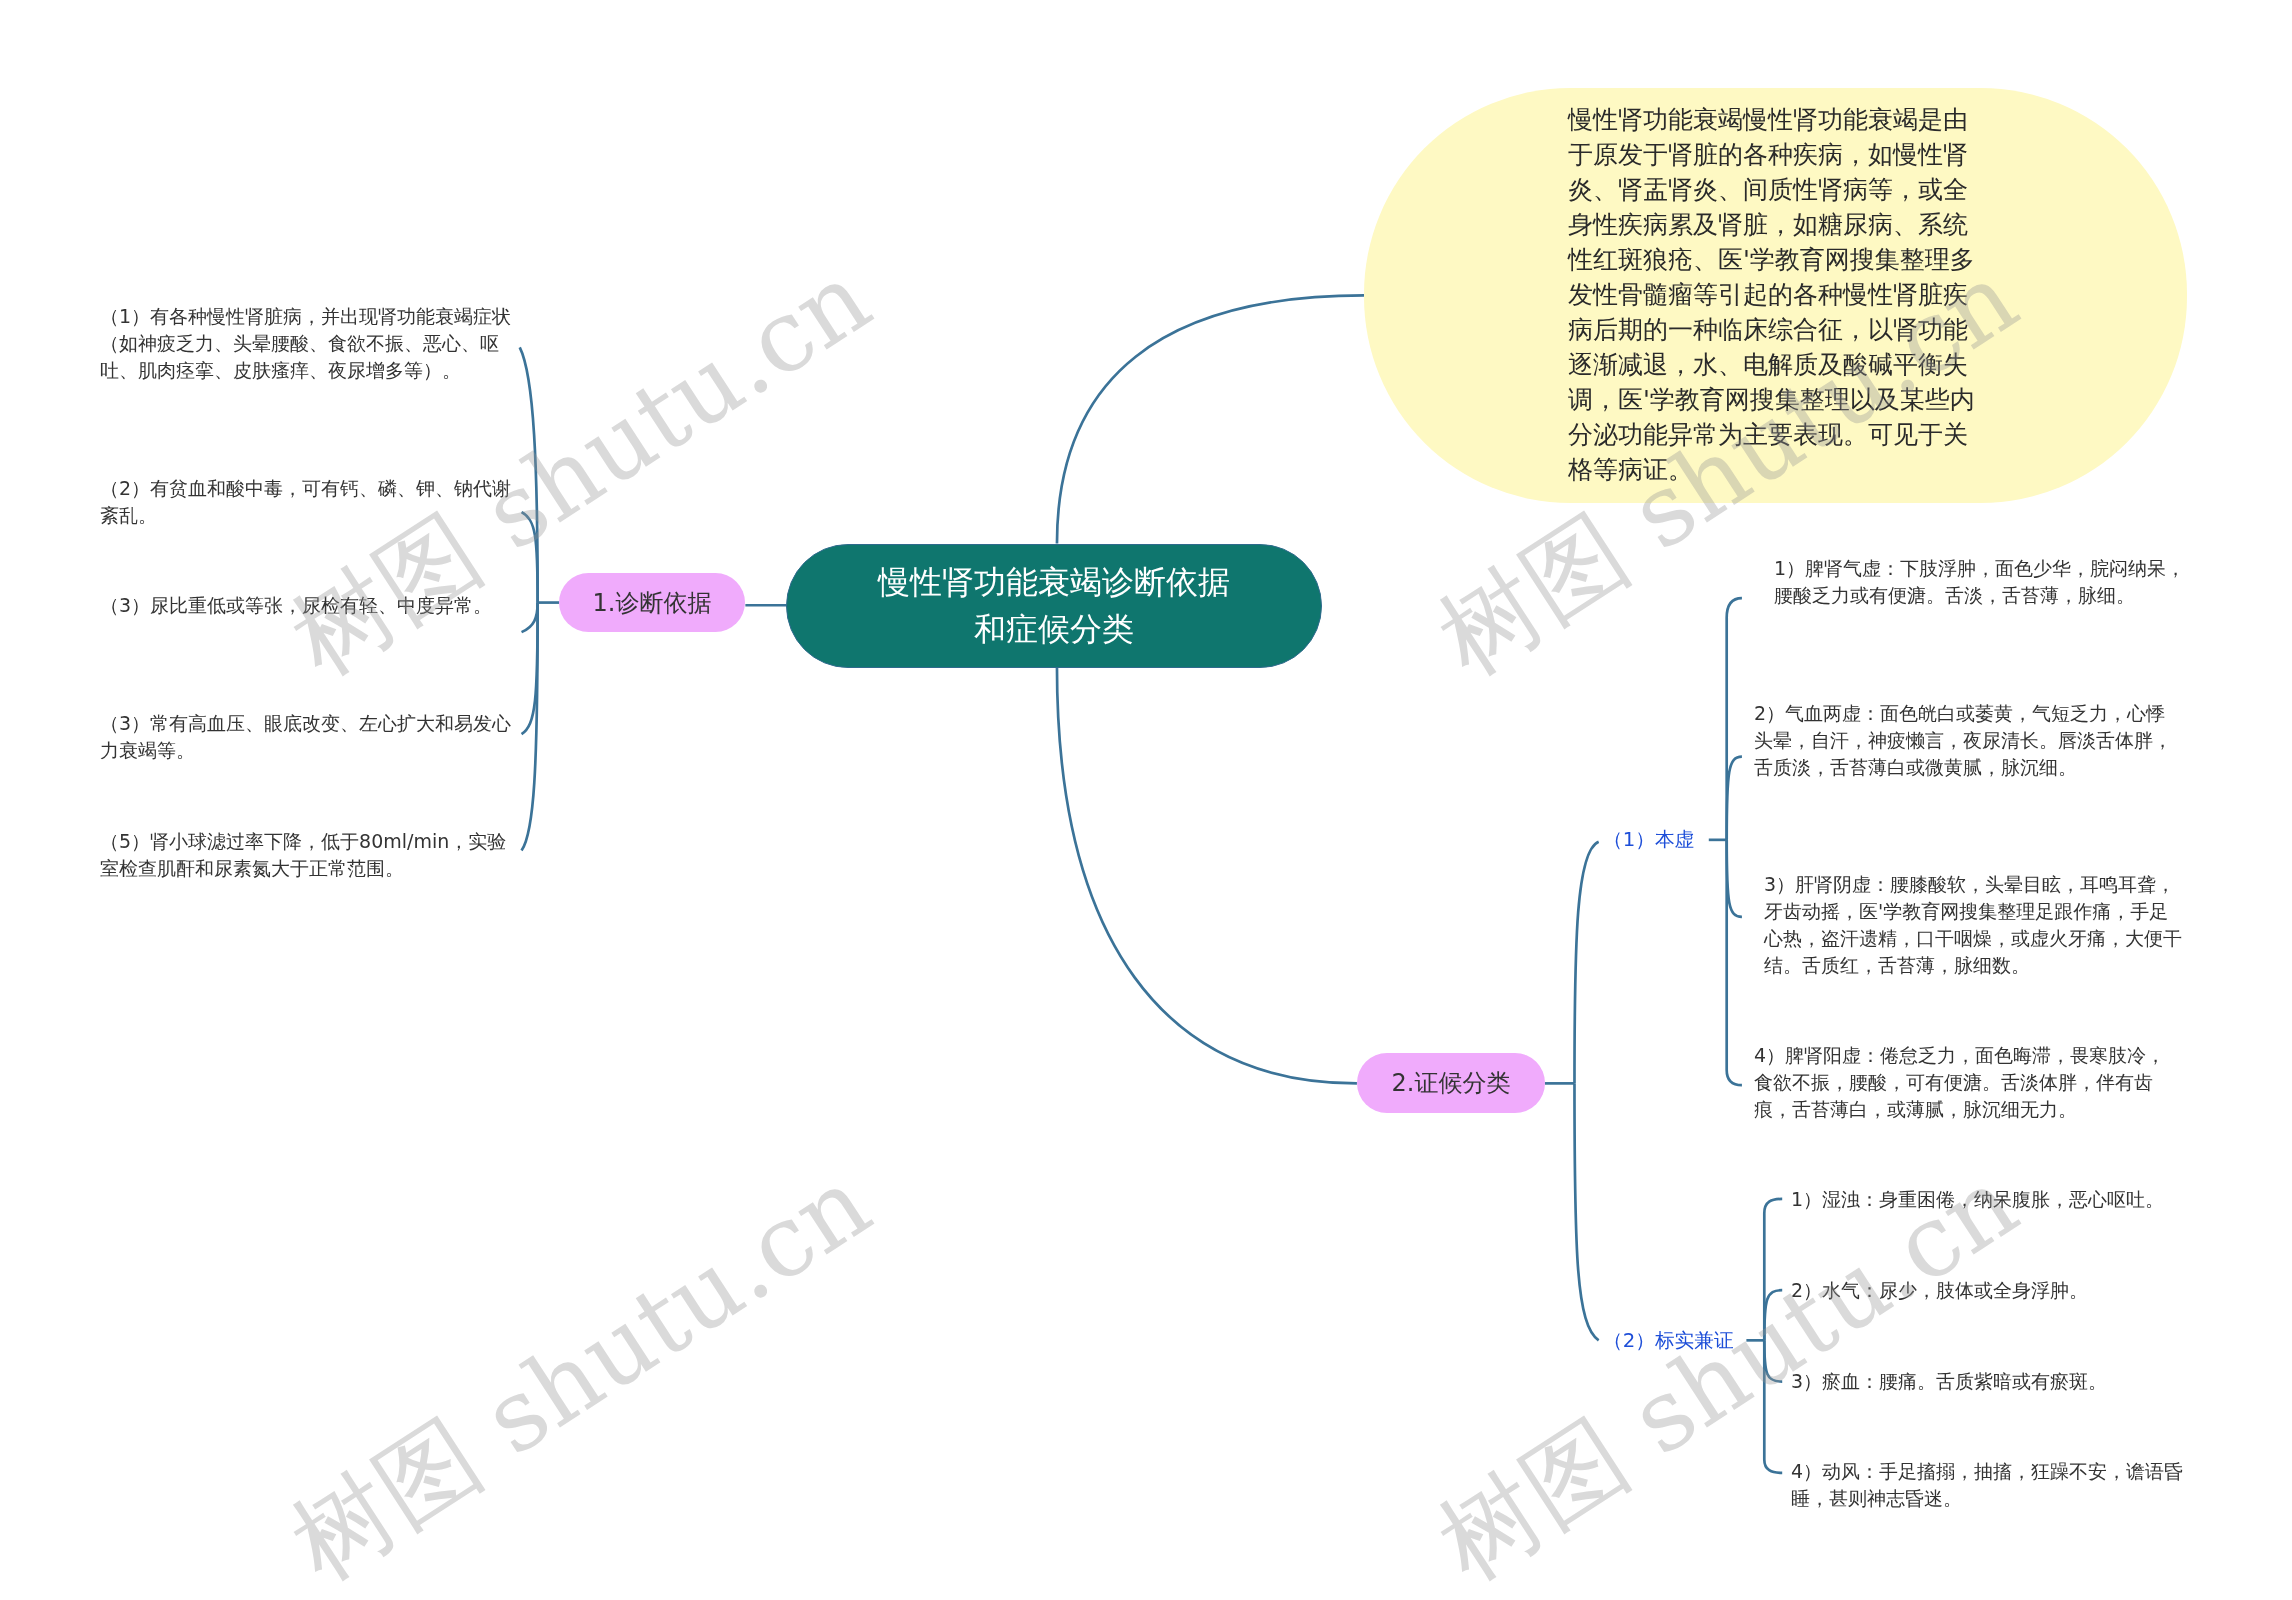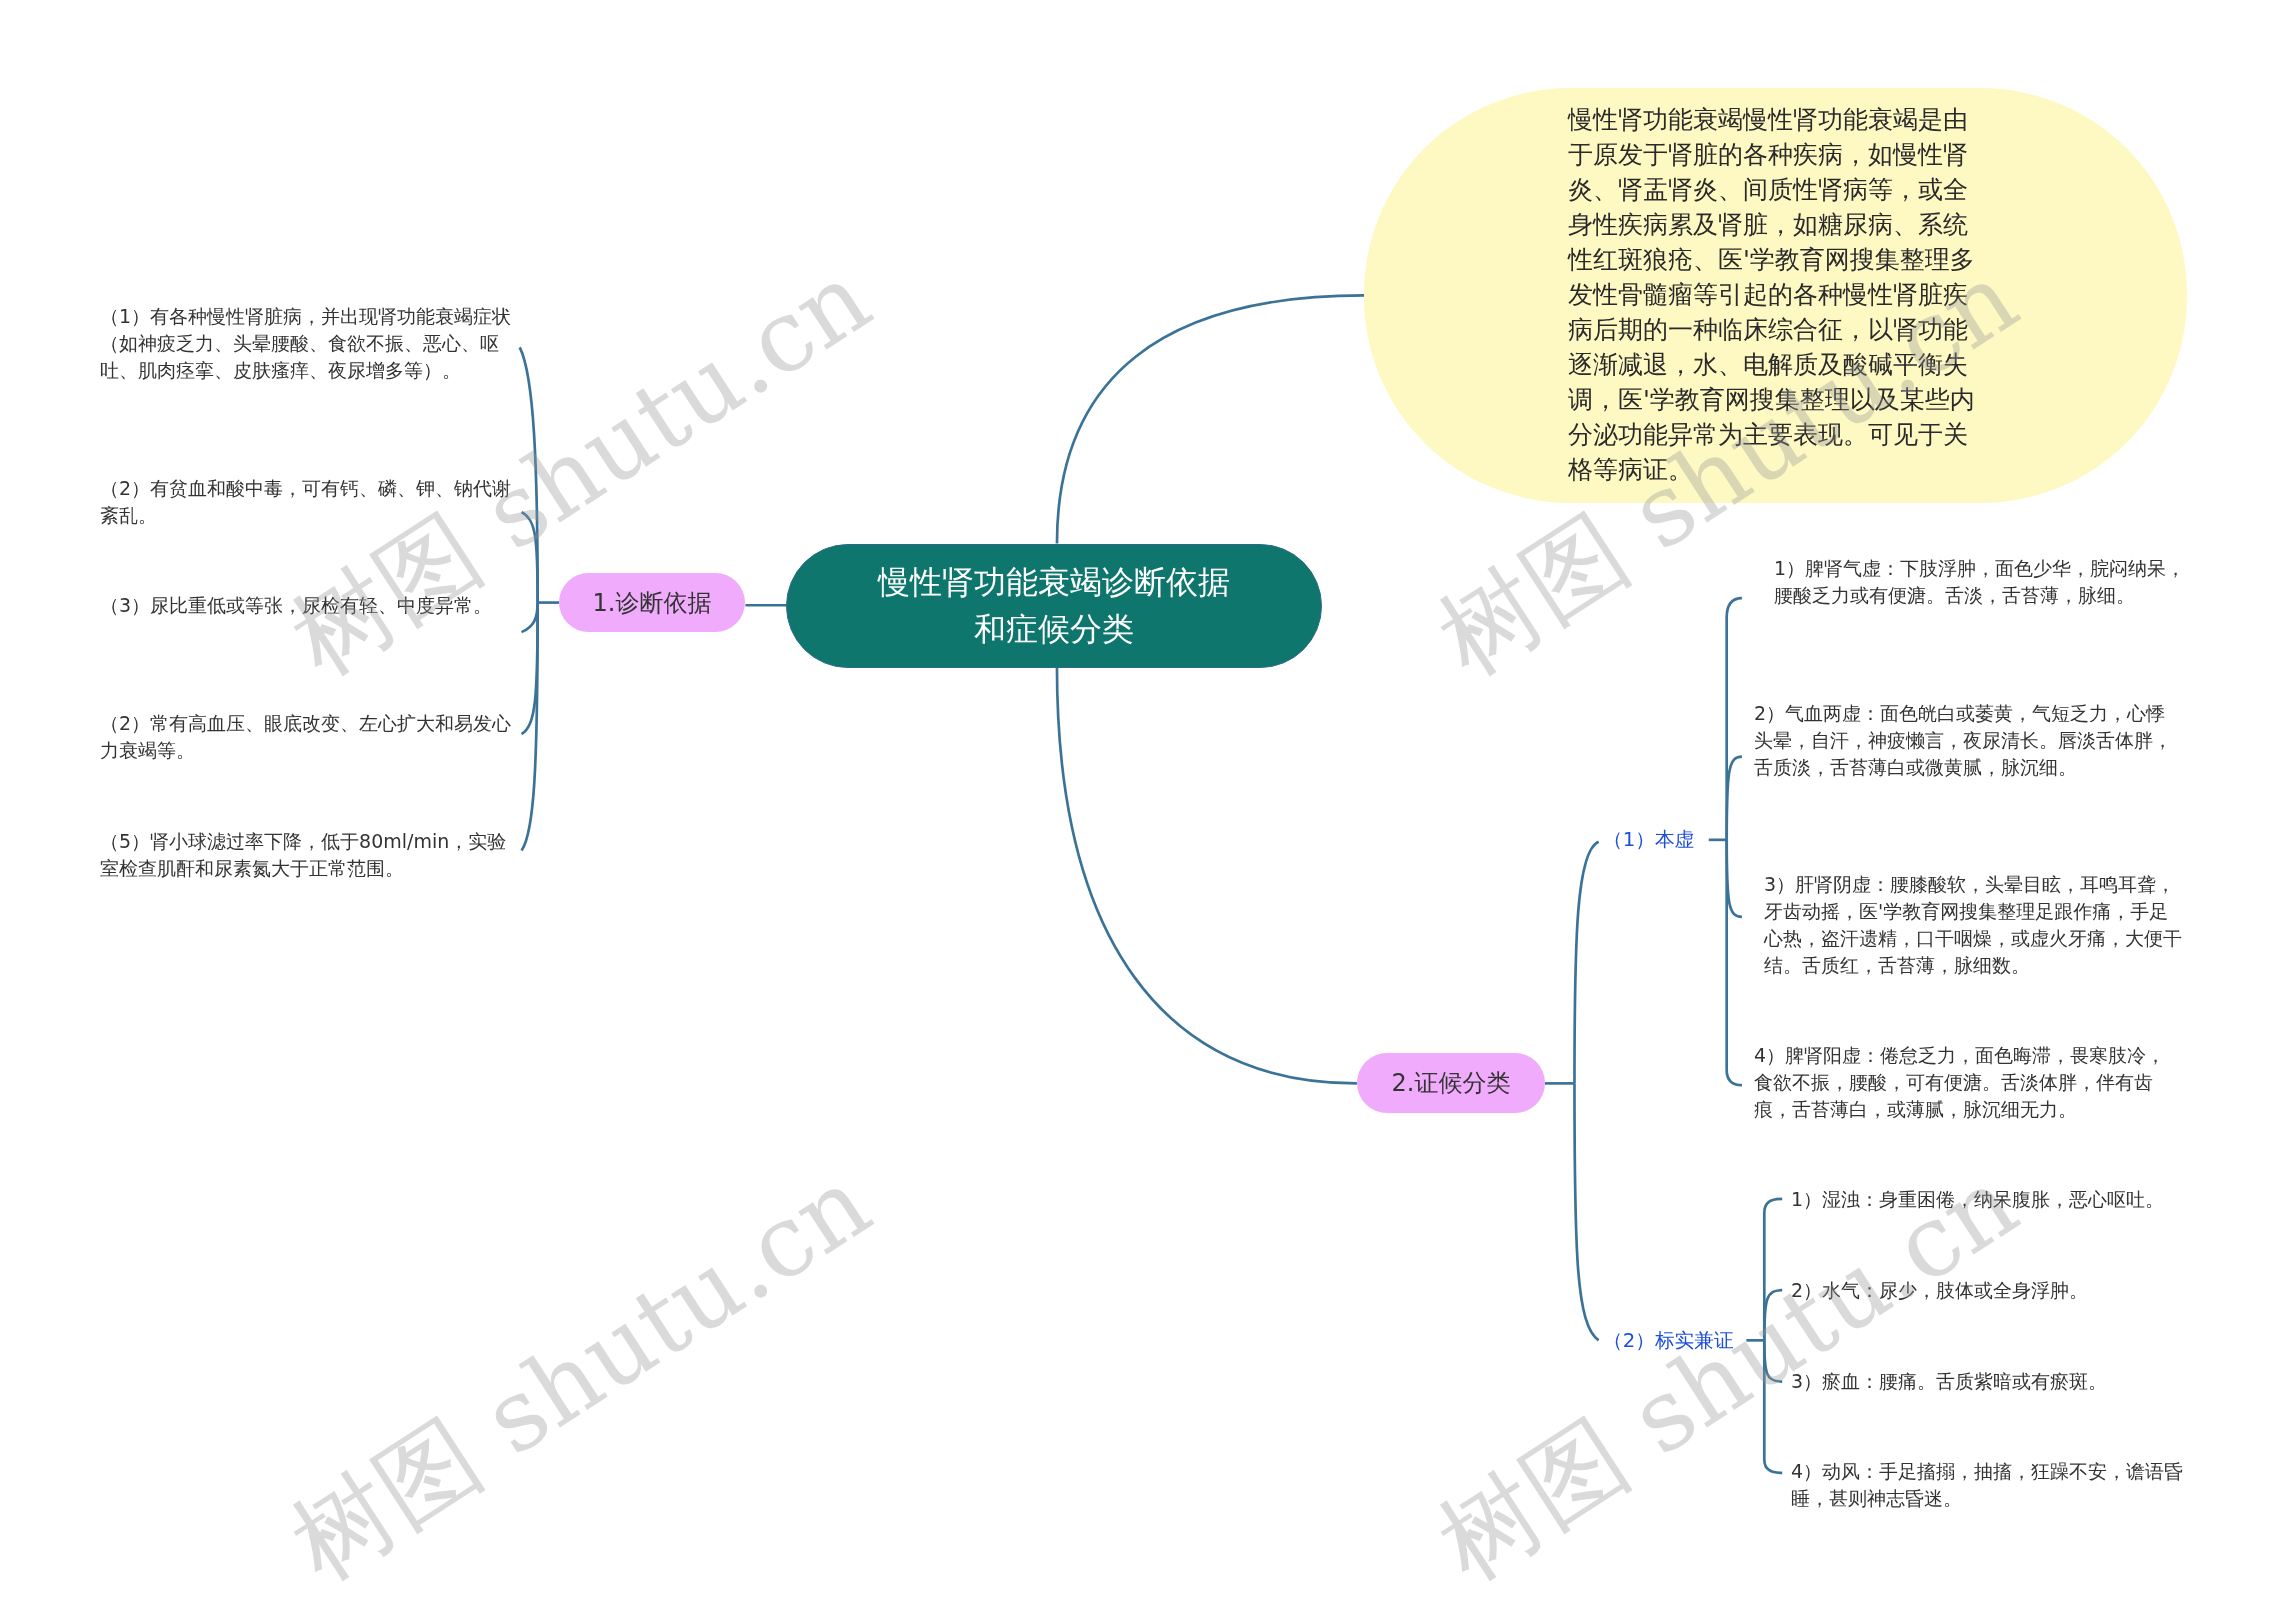--- a/index.html
+++ b/index.html
@@ -78,21 +78,21 @@
 <div class="abs leaf" style="left:100px;top:303px;width:414px;">
   <span>（1）有各种慢性肾脏病，并出现肾功能衰竭症状（如神疲乏力、头晕腰酸、食欲不振、恶心、呕吐、肌肉痉挛、皮肤瘙痒、夜尿增多等）。</span>
 </div>
 <div class="abs leaf" style="left:100px;top:475px;width:414px;">
   <span>（2）有贫血和酸中毒，可有钙、磷、钾、钠代谢紊乱。</span>
 </div>
 <div class="abs leaf" style="left:100px;top:592px;width:414px;">
   <span>（3）尿比重低或等张，尿检有轻、中度异常。</span>
 </div>
 <div class="abs leaf" style="left:100px;top:710px;width:414px;">
-  <span>（2）常有高血压、眼底改变、左心扩大和易发心力衰竭等。</span>
+  <span>（3）常有高血压、眼底改变、左心扩大和易发心力衰竭等。</span>
 </div>
 <div class="abs leaf" style="left:100px;top:828px;width:414px;">
   <span>（5）肾小球滤过率下降，低于80ml/min，实验室检查肌酐和尿素氮大于正常范围。</span>
 </div>
 
 <div class="abs branch-node" style="left:1357px;top:1053px;width:188px;height:60px;">
   <span>2.证候分类</span>
 </div>
 
 <div class="abs sub-label" style="left:1603px;top:826px;">

